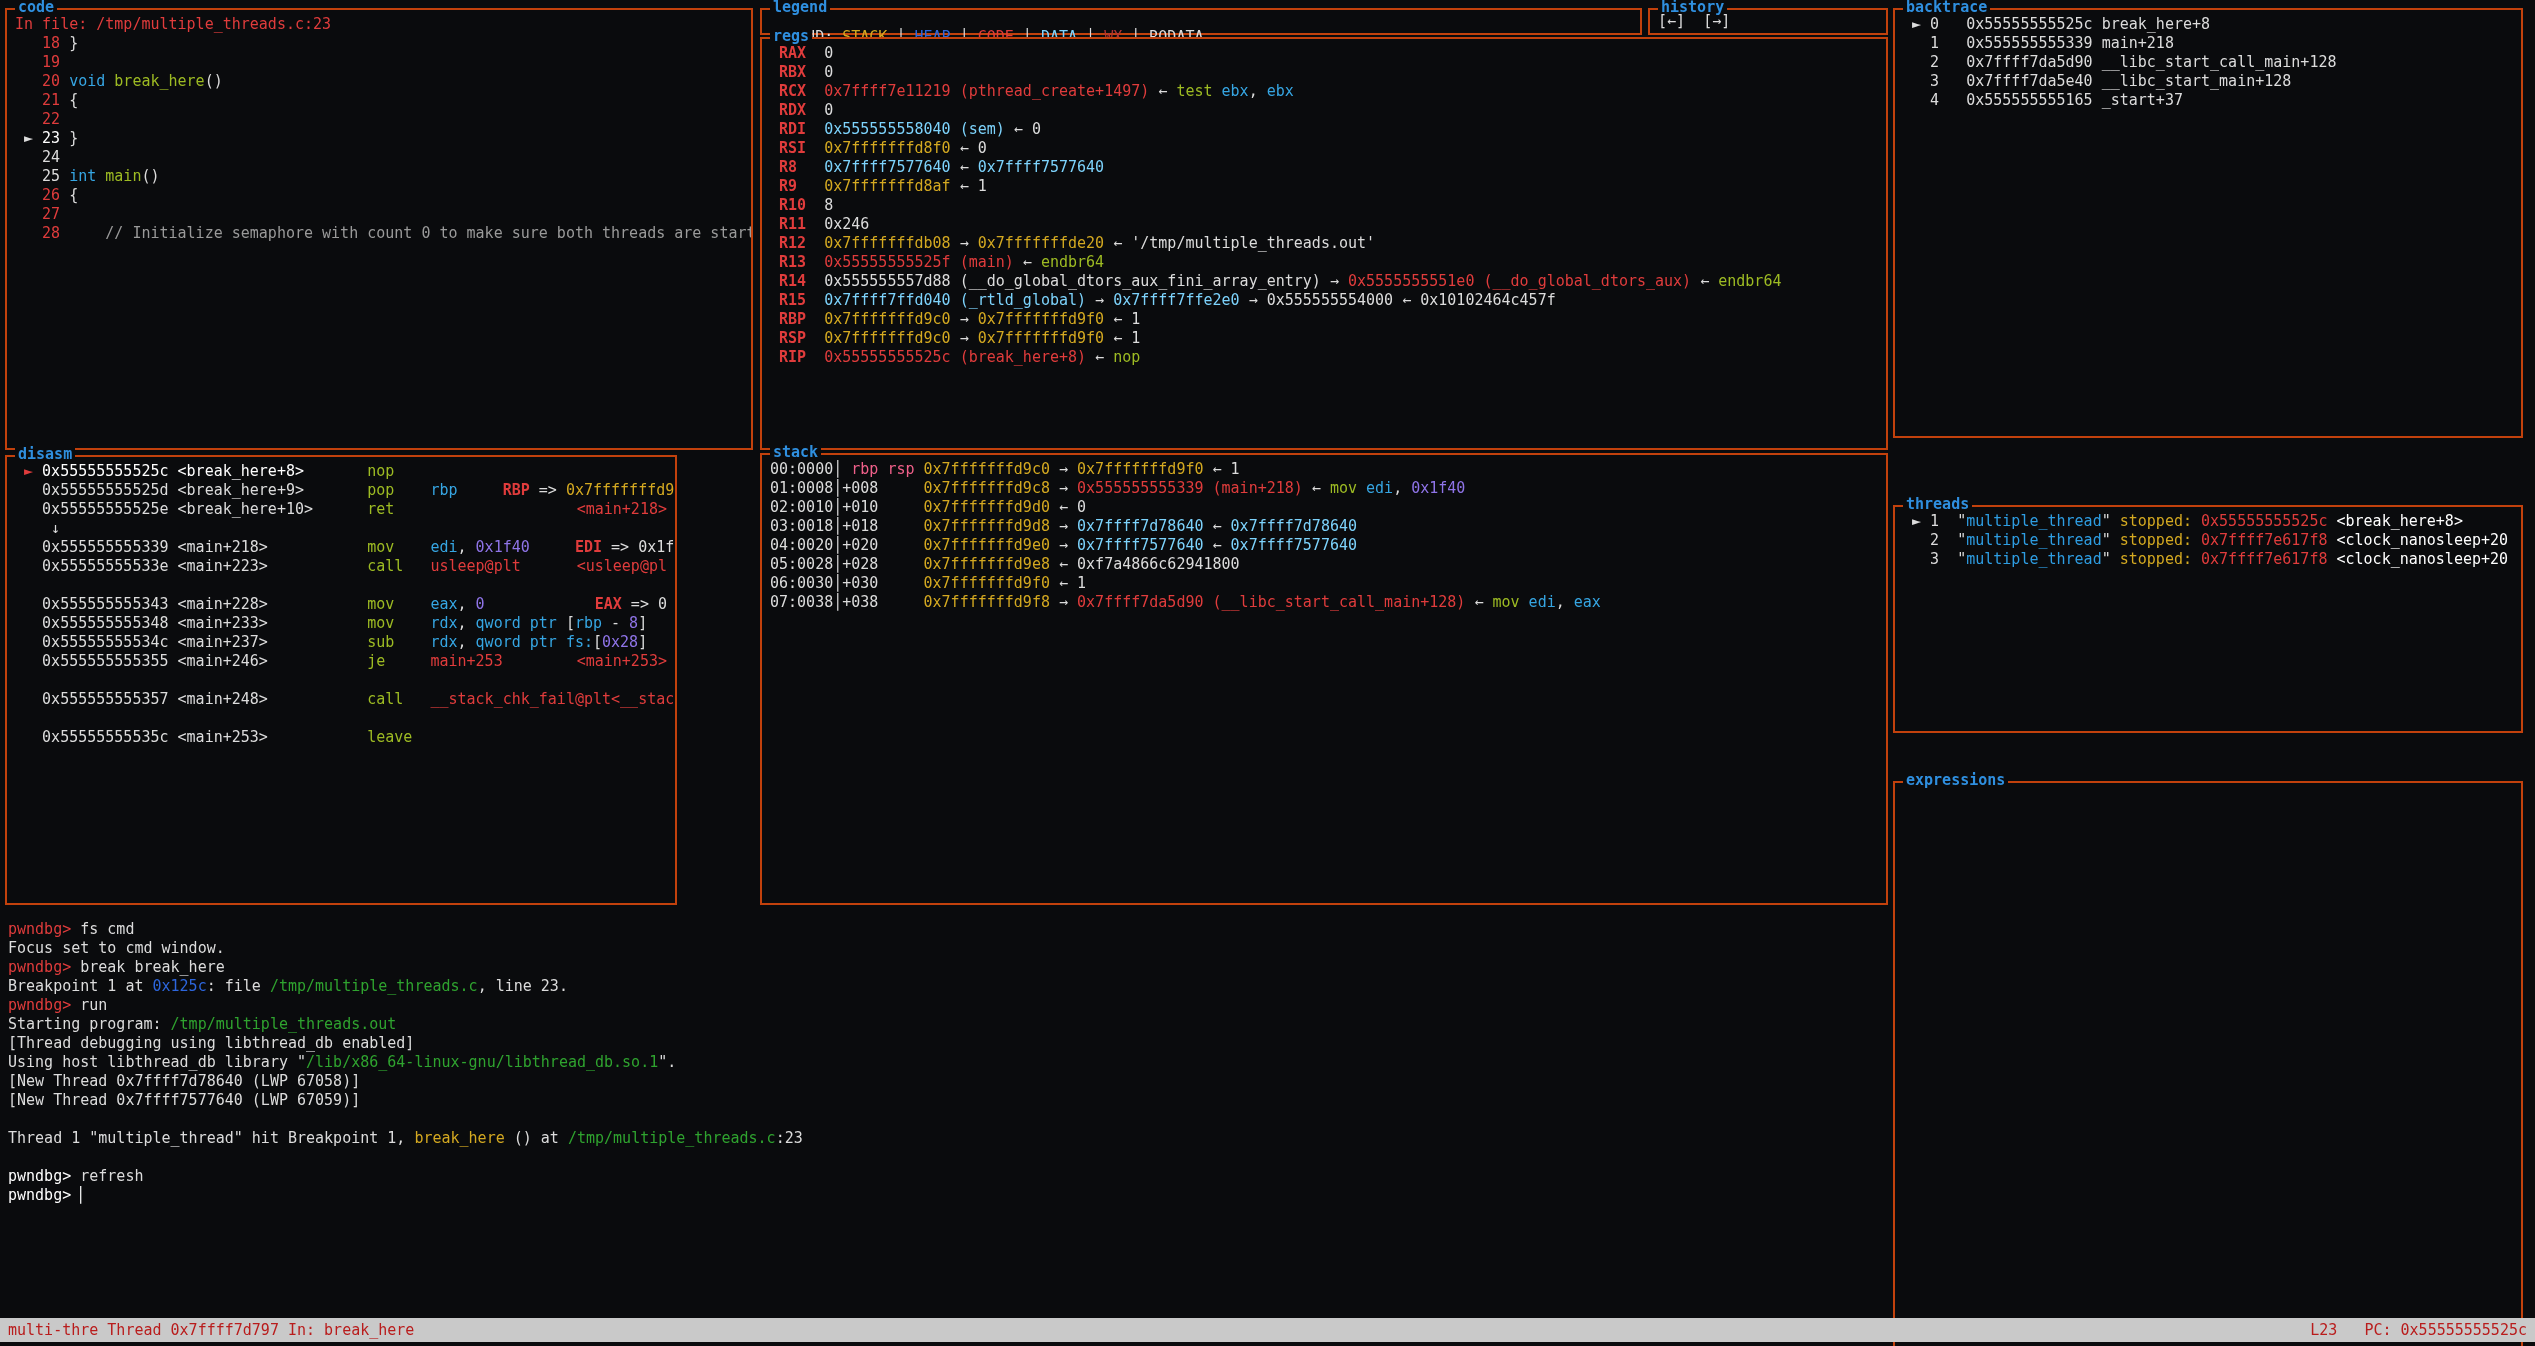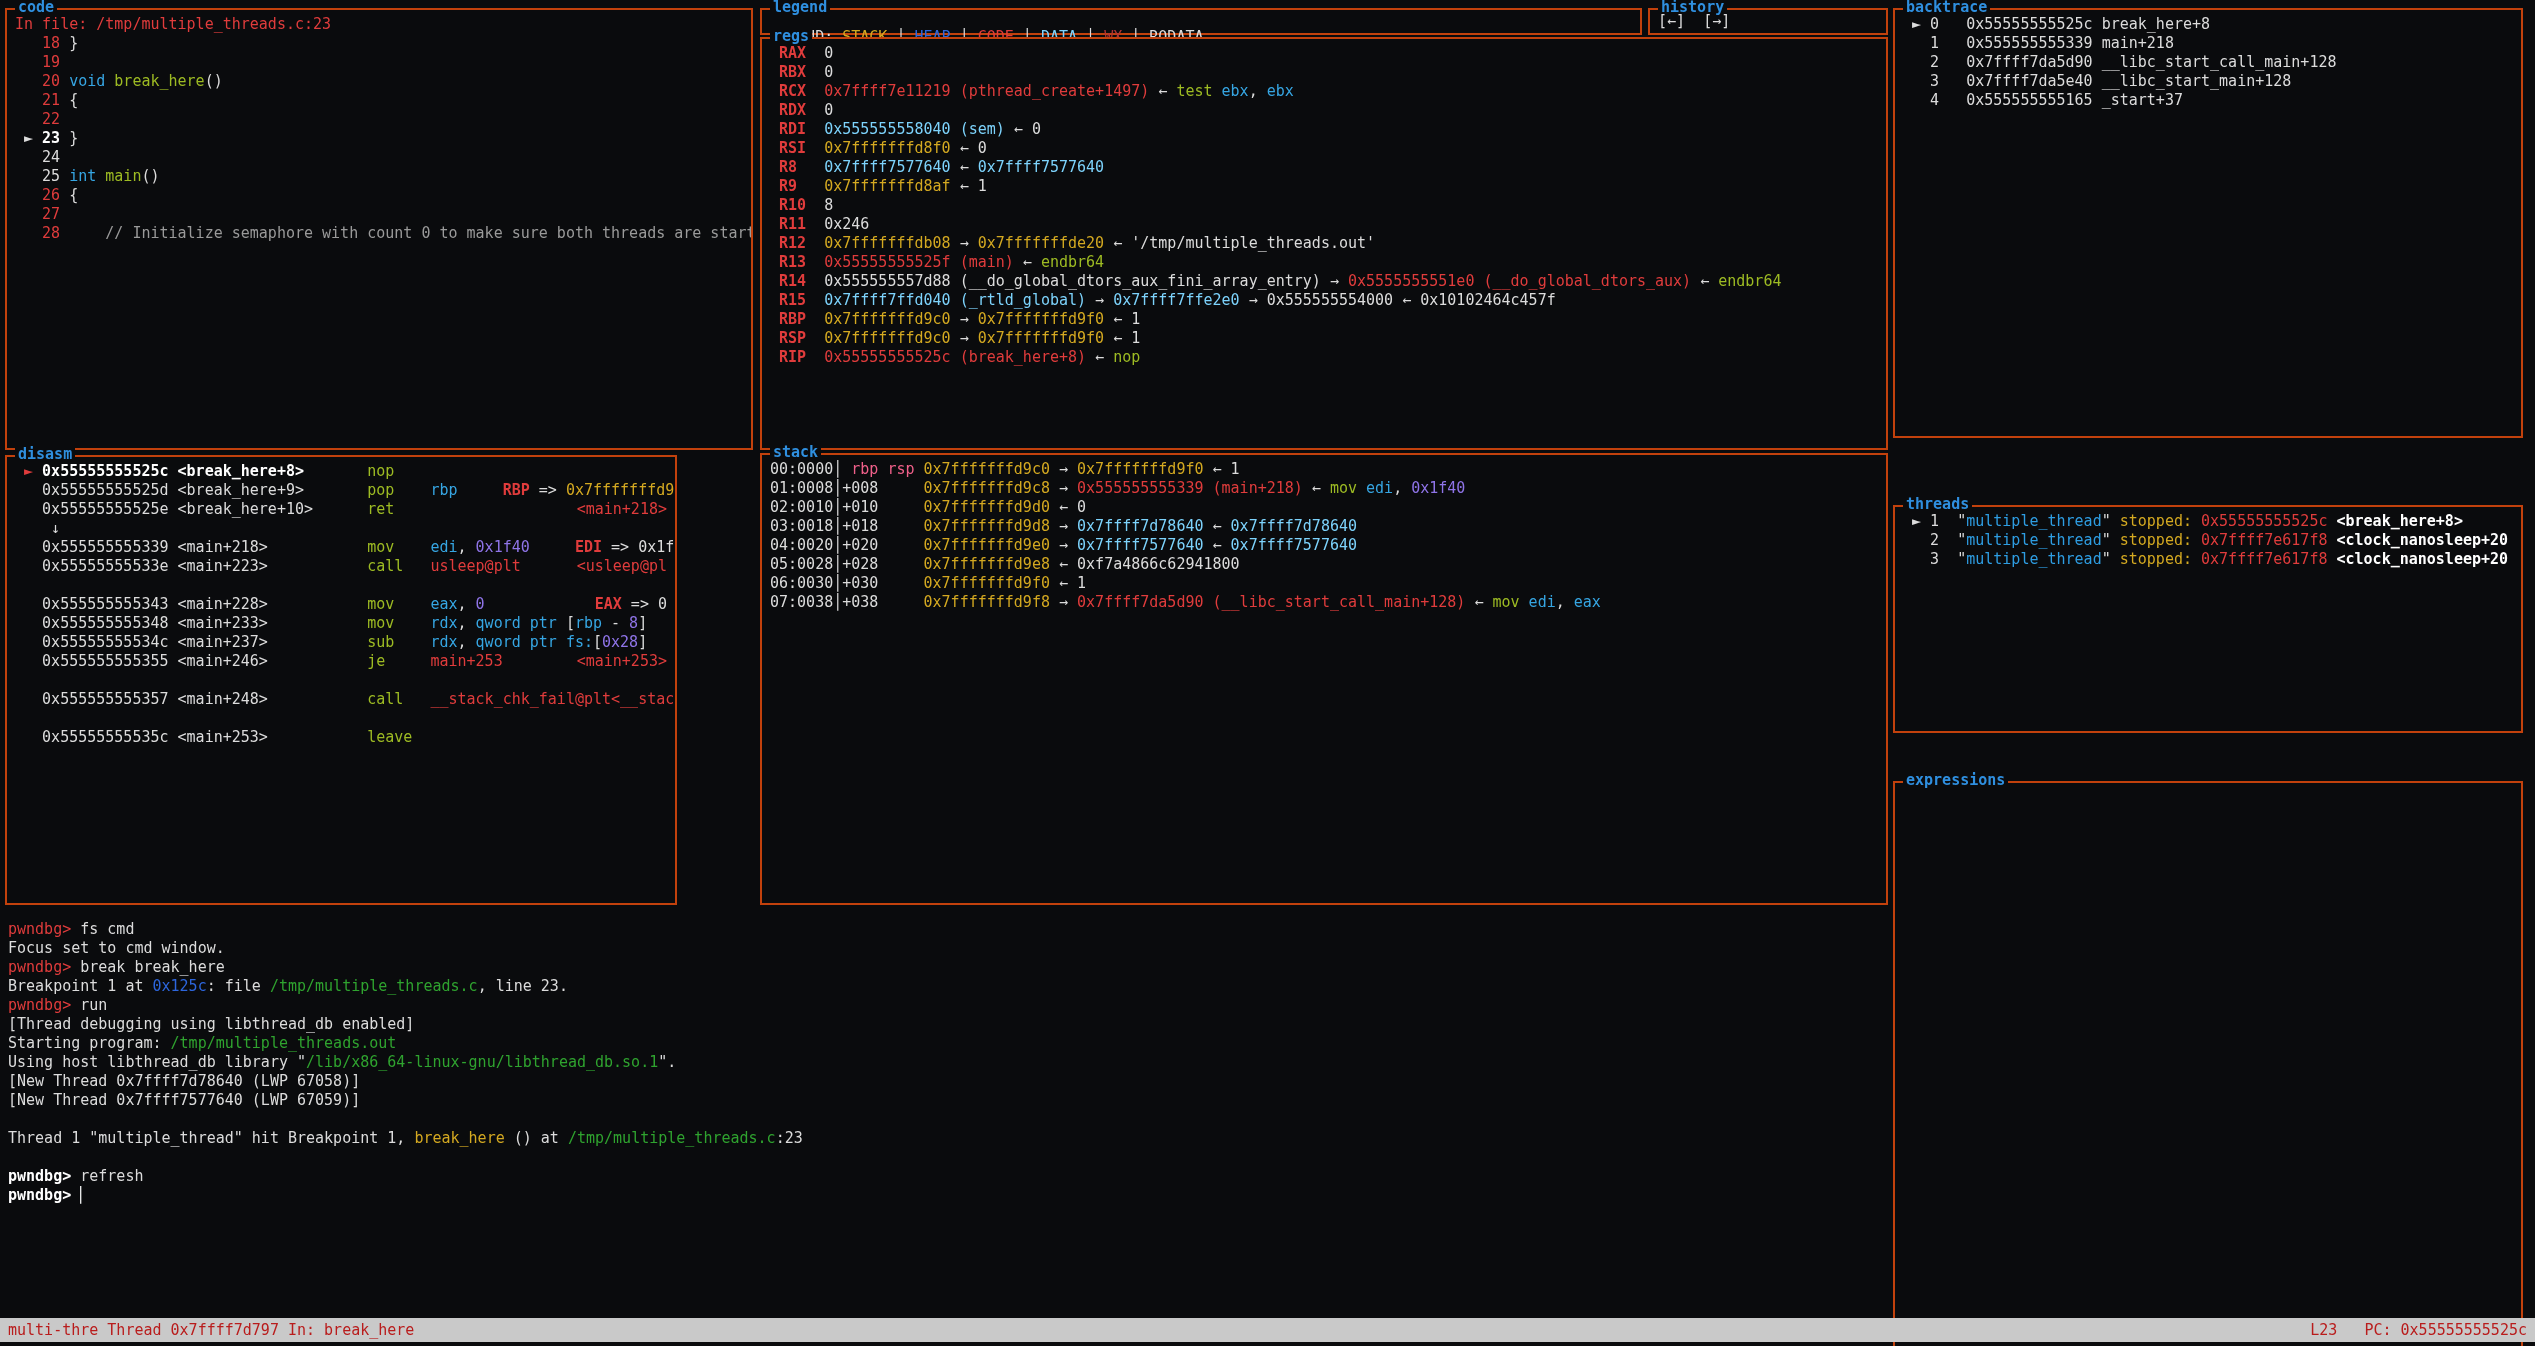--- a/index.html
+++ b/index.html
@@ -6,21 +6,21 @@
   body{width:2535px;height:1346px;position:relative;overflow:hidden;
        font-family:"DejaVu Sans Mono",monospace;font-size:15px;line-height:19px;}
   .panel{position:absolute;border:2px solid #c2410c;background:#0a0b0d;box-sizing:border-box;}
   .ptitle{position:absolute;top:-12px;left:8px;background:#0a0b0d;color:#2f8fdf;
           font-weight:bold;padding:0 3px;white-space:pre;}
   .content{position:absolute;inset:0;padding:5px 8px;overflow:hidden;}
   .tl{height:19px;white-space:pre;display:flex;}
   .tl span{white-space:pre;}
   .right{margin-left:auto;}
   .c-w{color:#dcdcdc}
-  .c-W{color:#ffffff;font-weight:bold}
+  .c-W{color:#ffffff;font-weight:normal}
   .c-r{color:#e03c3c}
   .c-R{color:#e03c3c;font-weight:bold}
   .c-x{color:#b13434}
   .c-y{color:#d4a921}
   .c-p{color:#7dd3fc}
   .c-v{color:#8f74e8}
   .c-g{color:#2fa32f}
   .c-n{color:#9dbb23}
   .c-c{color:#36a6e3}
   .c-b{color:#2d66dd}
@@ -149,22 +149,22 @@
   <span class="ptitle">expressions</span>
   <div class="content"></div>
 </div>
 
 <div id="terminal">
     <div class="tl"><span class="c-r">pwndbg&gt; </span><span class="c-w">fs cmd</span></div>
     <div class="tl"><span class="c-w">Focus set to cmd window.</span></div>
     <div class="tl"><span class="c-r">pwndbg&gt; </span><span class="c-w">break break_here</span></div>
     <div class="tl"><span class="c-w">Breakpoint 1 at </span><span class="c-b">0x125c</span><span class="c-w">: file </span><span class="c-g">/tmp/multiple_threads.c</span><span class="c-w">, line 23.</span></div>
     <div class="tl"><span class="c-r">pwndbg&gt; </span><span class="c-w">run</span></div>
+    <div class="tl"><span class="c-w">Starting program: </span><span class="c-g">/tmp/multiple_threads.out</span></div>
     <div class="tl"><span class="c-w">[Thread debugging using libthread_db enabled]</span></div>
-    <div class="tl"><span class="c-w">Starting program: </span><span class="c-g">/tmp/multiple_threads.out</span></div>
     <div class="tl"><span class="c-w">Using host libthread_db library "</span><span class="c-g">/lib/x86_64-linux-gnu/libthread_db.so.1</span><span class="c-w">".</span></div>
     <div class="tl"><span class="c-w">[New Thread 0x7ffff7d78640 (LWP 67058)]</span></div>
     <div class="tl"><span class="c-w">[New Thread 0x7ffff7577640 (LWP 67059)]</span></div>
     <div class="tl"></div>
     <div class="tl"><span class="c-w">Thread 1 "multiple_thread" hit Breakpoint 1, </span><span class="c-y">break_here</span><span class="c-w"> () at </span><span class="c-g">/tmp/multiple_threads.c</span><span class="c-w">:23</span></div>
     <div class="tl"></div>
     <div class="tl"><span class="c-W">pwndbg&gt; </span><span class="c-w">refresh</span></div>
     <div class="tl"><span class="c-W">pwndbg&gt; </span><span class="c-W">▏</span></div>
   </div>
 

